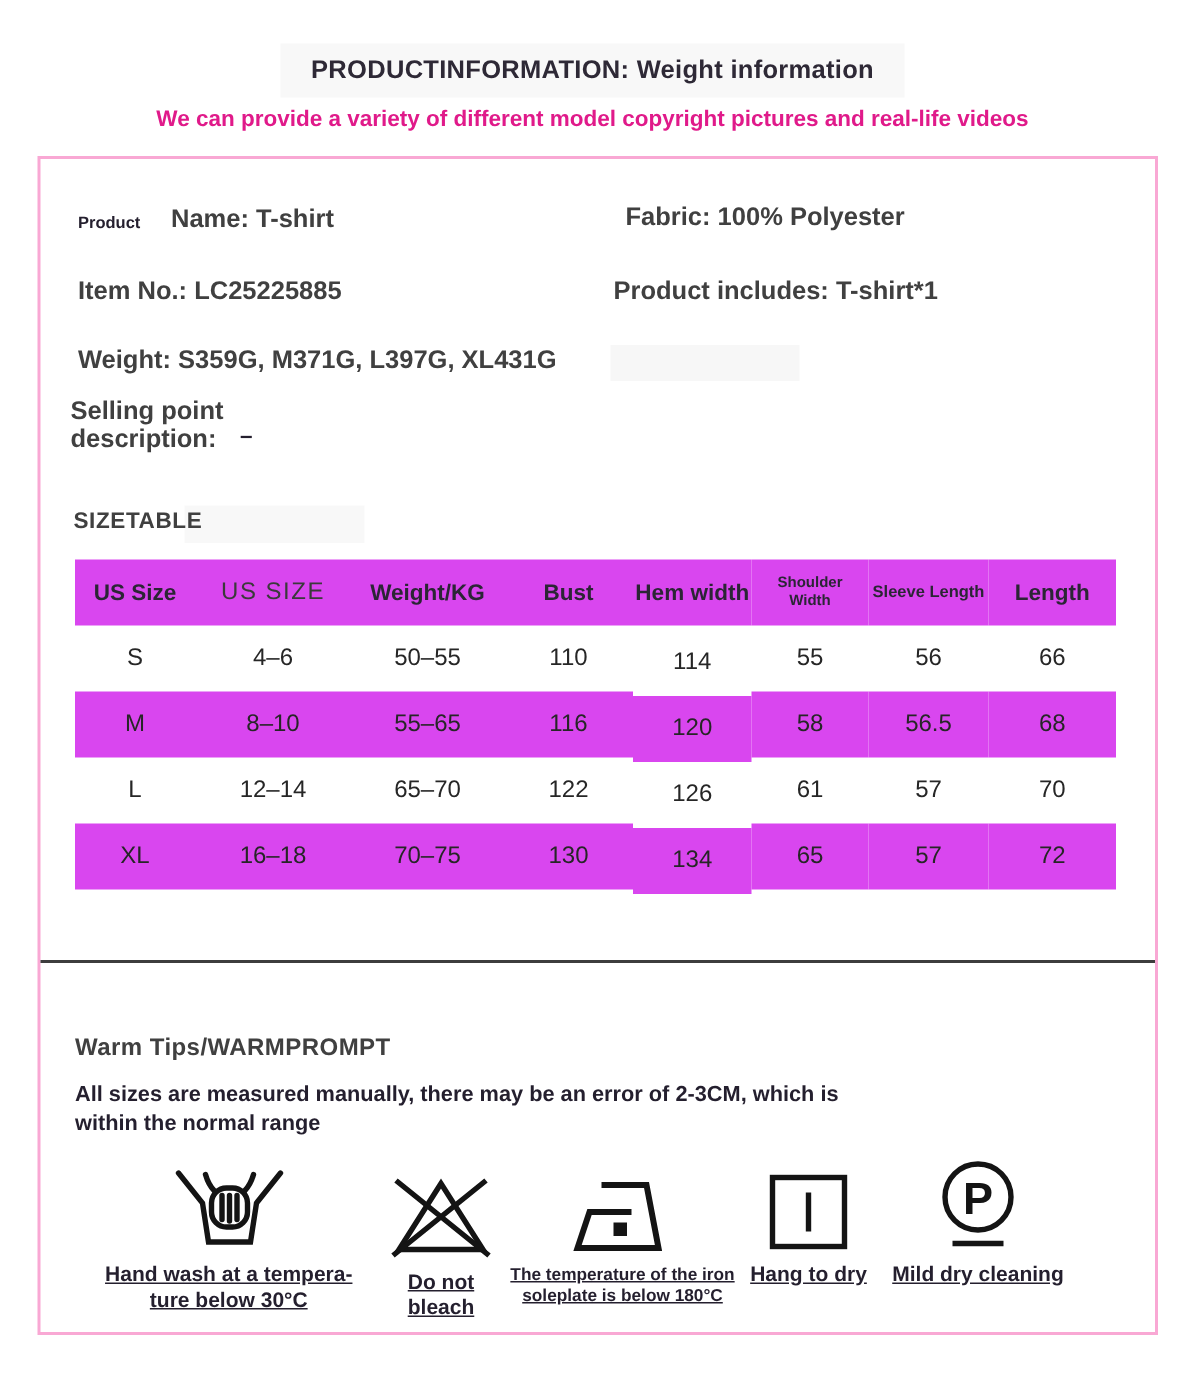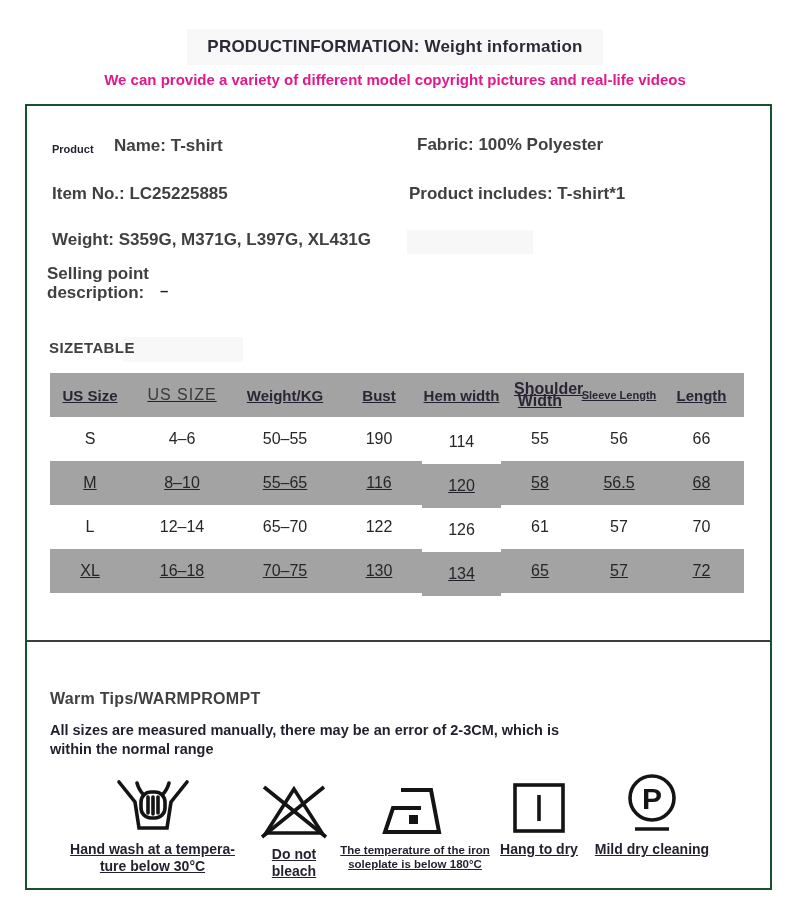--- a/index.html
+++ b/index.html
@@ -4,41 +4,41 @@
 <style>
   html,body{margin:0;padding:0;background:#ffffff;}
   body{width:790px;height:923px;font-family:"Liberation Sans",sans-serif;color:#241f2e;}
   .page{position:relative;width:790px;height:923px;background:#ffffff;overflow:hidden;}
   .abs{position:absolute;}
 
   .title-wrap{position:absolute;top:29px;left:0;width:100%;text-align:center;}
   .title-band{display:inline-block;background:#f8f8f8;padding:8px 20px;font-size:17px;font-weight:bold;color:#2e2936;letter-spacing:.2px;}
   .subtitle{position:absolute;top:71px;left:0;width:100%;text-align:center;font-size:15px;font-weight:bold;color:#e01a8a;}
 
-  .main-box{position:absolute;left:25px;top:104px;width:743px;height:782px;border:2px solid #14532d;background:#ffffff;}
+  .main-box{position:absolute;left:25px;top:104px;width:743px;height:782px;border:2px solid #f9a8d4;background:#ffffff;}
 
   .ghost{background:#f0f0f0;}
   .lbl{font-weight:bold;color:#404040;}
   .sz17{font-size:17px;}
   .product-label{left:25px;top:37px;font-size:11px;font-weight:bold;}
   .info-name{left:87px;top:30px;}
   .info-fabric{left:390px;top:29px;}
   .info-item{left:25px;top:78px;}
   .info-includes{left:382px;top:78px;}
   .info-weight{left:25px;top:124px;}
   .selling{left:20px;top:158px;line-height:19px;width:140px;}
   .selling-dash{left:133px;top:176px;font-size:15px;font-weight:bold;}
   .sizetable-title{left:22px;top:233px;font-size:15px;letter-spacing:.4px;}
 
   .size-table{position:absolute;left:23px;top:267px;width:694px;border-collapse:collapse;table-layout:fixed;}
   .size-table th,.size-table td{height:44px;text-align:center;vertical-align:middle;padding:0;}
-  .row-gray{background:#a3a3a3;text-decoration:underline;}
+  .row-gray{background:#d946ef;}
   .h-main{font-size:15px;font-weight:bold;color:#2b2535;}
   .h-plain{font-size:16px;font-weight:normal;color:#3a3a3a;letter-spacing:1px;}
-  .h-small{font-size:16px;font-weight:bold;line-height:12px;color:#2b2535;padding:0 13px !important;}
+  .h-small{font-size:10px;font-weight:bold;line-height:12px;color:#2b2535;padding:0 13px !important;}
   .h-sleeve{font-size:11px;font-weight:bold;color:#2b2535;}
   .size-table td{font-size:16px;font-weight:normal;color:#262626;}
   .c-hem{position:relative;top:3px;font-size:16.5px;}
 
   .divider{left:0;top:534px;width:100%;height:2px;background:#3d3d3d;}
 
   .tips-title{left:23px;top:584px;font-size:16px;letter-spacing:.3px;}
   .tips-body{left:23px;top:615px;width:525px;font-size:14.5px;font-weight:bold;line-height:19px;}
 
   .care{position:absolute;top:662px;height:112px;display:flex;flex-direction:column;align-items:center;justify-content:flex-start;}
@@ -99,21 +99,21 @@
           <th class="h-small">Shoulder Width</th>
           <th class="h-sleeve">Sleeve Length</th>
           <th class="h-main">Length</th>
         </tr>
       </thead>
       <tbody>
         <tr>
           <td>S</td>
           <td>4–6</td>
           <td>50–55</td>
-          <td>190</td>
+          <td>110</td>
           <td class="c-hem">114</td>
           <td>55</td>
           <td>56</td>
           <td>66</td>
         </tr>
         <tr class="row-gray">
           <td>M</td>
           <td>8–10</td>
           <td>55–65</td>
           <td>116</td>

